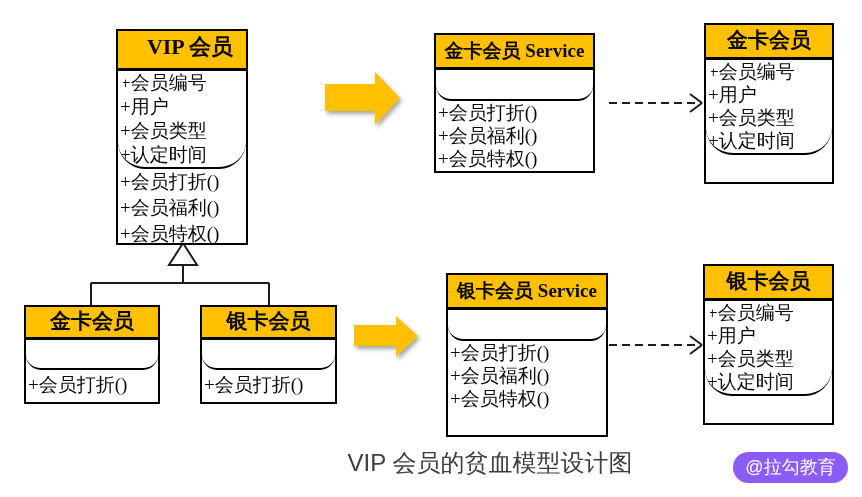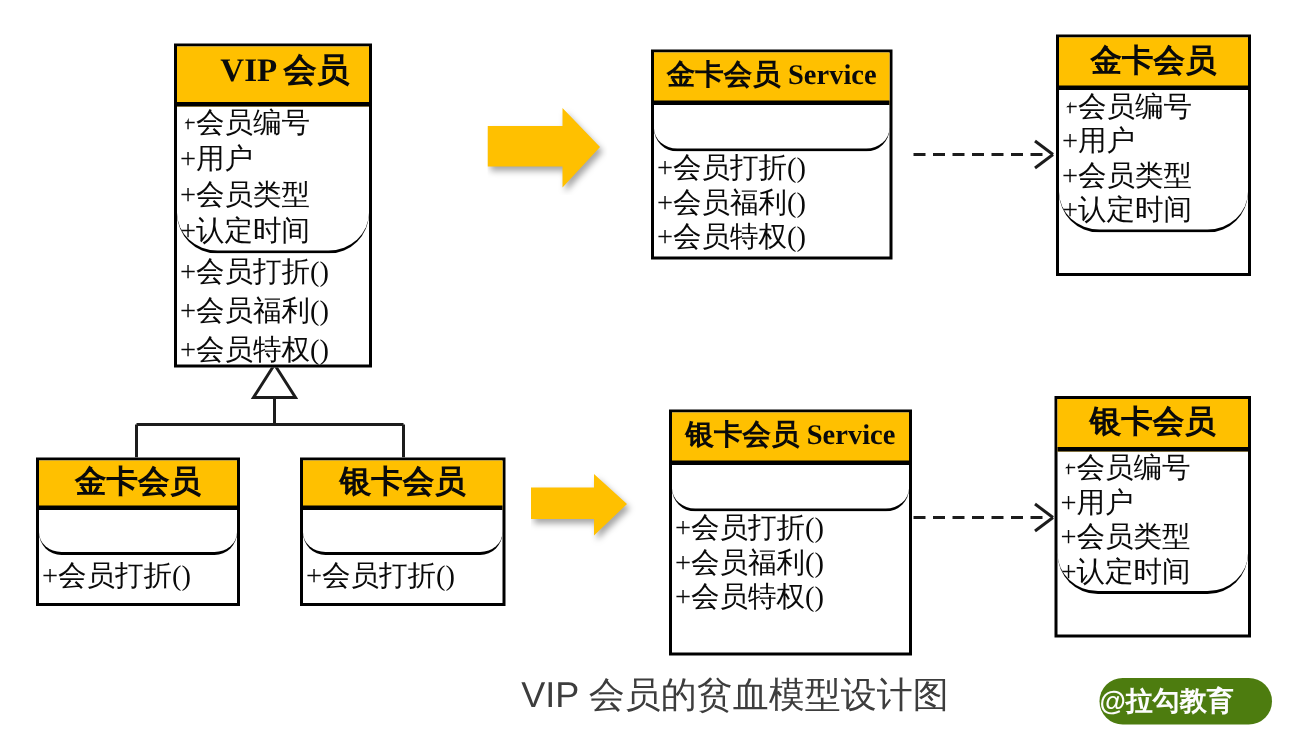--- a/index.html
+++ b/index.html
@@ -31,23 +31,23 @@
   .rows-23 .uml-row { line-height:23px; }
   .rows-30 .uml-row { line-height:30px; }
 
   .caption {
     position:absolute; left:280px; top:447px; width:420px; text-align:center;
     font-family:"Liberation Sans","DejaVu Sans",sans-serif;
     font-size:24px; color:#3d3d3d;
   }
   .watermark {
     position:absolute; left:733px; top:452px; width:115px; height:31px;
-    background:#4d7c0f; border-radius:16px; color:#fcfcfc;
+    background:#8b5cf6; border-radius:16px; color:#fcfcfc;
     font-family:"Liberation Sans","DejaVu Sans",sans-serif;
-    font-size:18px; font-weight:bold; line-height:31px;
+    font-size:18px; font-weight:normal; text-align:center; line-height:31px;
   }
   .block-arrow { position:absolute; }
 </style>
 </head>
 <body>
 
 <div class="canvas">
 
   <svg class="overlay">
 

